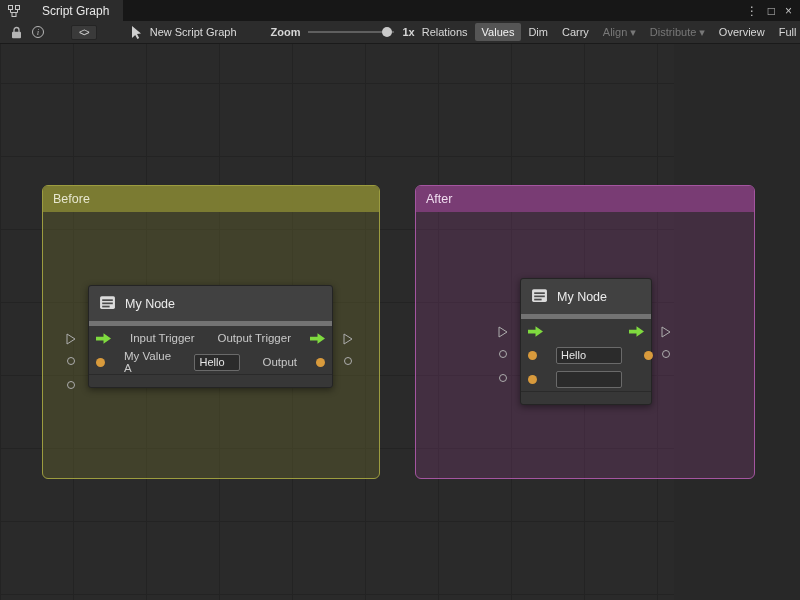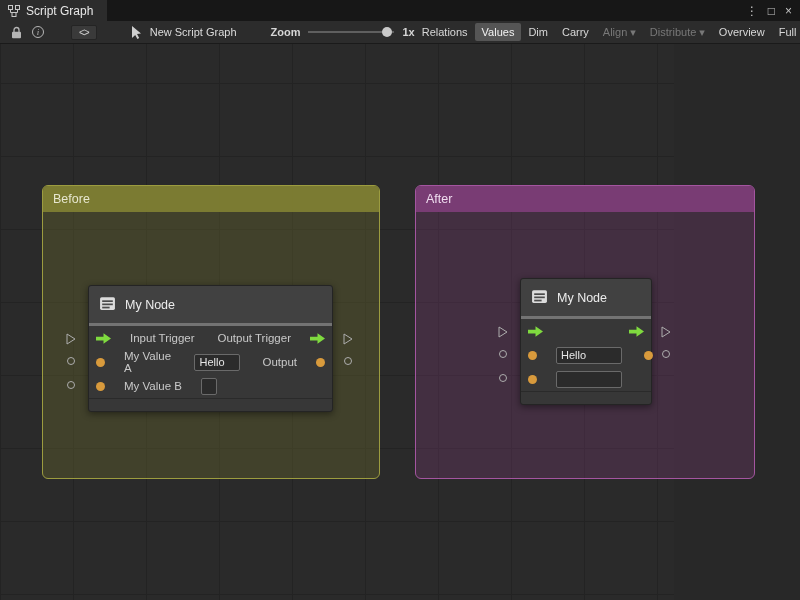--- a/index.html
+++ b/index.html
@@ -2,21 +2,21 @@
 <html><head>
 <meta charset="utf-8">
 <style>
   * { margin:0; padding:0; box-sizing:border-box; }
   html,body { width:800px; height:600px; overflow:hidden; background:#282828;
     font-family:"Liberation Sans", sans-serif; color:#d6d6d6; }
   .window { position:relative; width:800px; height:600px; }
 
   
   .tabbar { position:relative; height:21px; background:#171717; display:flex; align-items:stretch; }
-  .tab { display:flex; align-items:center; gap:6px; background:#2c2c2c; padding:0 14px 0 8px;
+  .tab { display:flex; align-items:center; gap:22px; background:#2c2c2c; padding:0 14px 0 8px;
     font-size:12px; color:#e8e8e8; }
   .win-controls { margin-left:auto; display:flex; align-items:center; gap:10px; padding-right:8px;
     color:#c4c4c4; font-size:12px; }
   .win-controls span { cursor:default; }
 
   
   .toolbar { height:23px; background:#2c2c2c; border-bottom:1px solid #1a1a1a;
     display:flex; align-items:center; font-size:11px; padding-left:6px; overflow:hidden; white-space:nowrap; }
   .ticon { display:inline-flex; align-items:center; justify-content:center; margin:0 5px; }
   .info-circle { width:12px; height:12px; border:1px solid #b5b5b5; border-radius:50%;
@@ -51,21 +51,21 @@
     border:1px solid #9c9c3f; background:rgba(112,112,48,0.34); }
   .group.before .ghead { background:rgba(134,134,52,0.85); color:#e7e7cf; }
   .group.after { left:415px; top:141px; width:340px; height:294px;
     border:1px solid #a455a0; background:rgba(122,58,116,0.32); }
   .group.after .ghead { background:rgba(128,62,122,0.9); color:#efdcef; }
 
   
   .node { position:absolute; background:#373737; border:1px solid #242424; border-radius:3px;
     box-shadow:0 2px 7px rgba(0,0,0,0.45); }
   .node .nhead { height:40px; display:flex; align-items:center; gap:9px; padding:0 10px;
-    background:#414141; border-bottom:3px solid #737373; border-radius:3px 3px 0 0;
+    background:#414141; border-bottom:5px solid #737373; border-radius:3px 3px 0 0;
     font-size:12.5px; color:#ececec; }
   .nrow { height:24px; display:flex; align-items:center; padding:0 7px; font-size:11.5px; color:#c9c9c9;gap:11px; }
   .nfoot { height:13px; border-top:1px solid #2a2a2a; }
   .spacer { flex:1; }
   .node-before { left:88px; top:241px; width:245px; }
   .node-after  { left:520px; top:234px; width:132px; }
 
   .pdot { width:9px; height:9px; border-radius:50%; background:#d89a3c; flex:0 0 auto; }
   .parrow { display:inline-flex; flex:0 0 auto; }
   .field { background:#2b2b2b; border:1px solid #6a6a6a; border-radius:2px; height:17px;
@@ -190,25 +190,20 @@
         </span>
       </div>
       <div class="nrow">
         <span class="pdot mr8"></span>
         <span>My Value A</span>
         <input class="field a" value="Hello" style="">
         <span class="spacer"></span>
         <span>Output</span>
         <span class="pdot ml8"></span>
       </div>
-      <div class="nrow">
-        <span class="pdot mr8"></span>
-        <span>My Value B</span>
-        <input class="field small ml8" value="" style="">
-      </div>
       <div class="nfoot"></div>
     </div>
 
     <span class="ext" style="left:66px;top:287px;">
       <svg width="10" height="12" viewBox="0 0 10 12">
           <path d="M1 1l8 5-8 5z" fill="none" stroke="#adadad"></path>
         </svg>
     </span>
     <span class="ext ext-circle" style="left:67px;top:313px;"></span>
     <span class="ext ext-circle" style="left:67px;top:337px;"></span>

